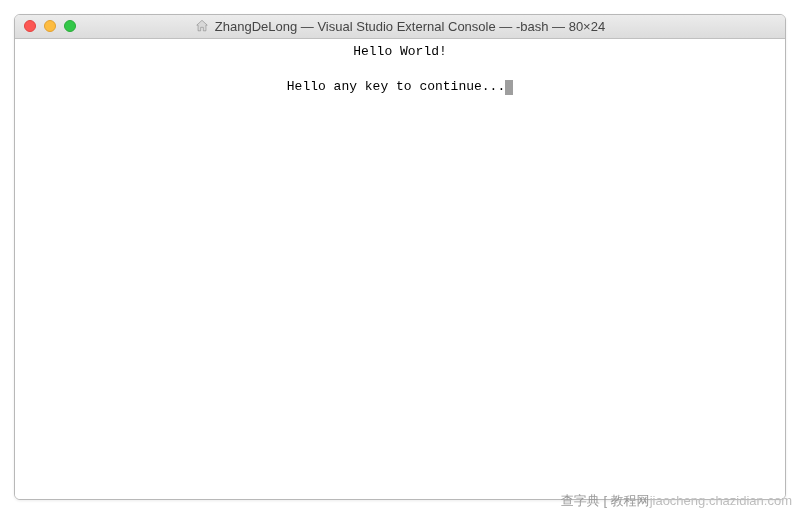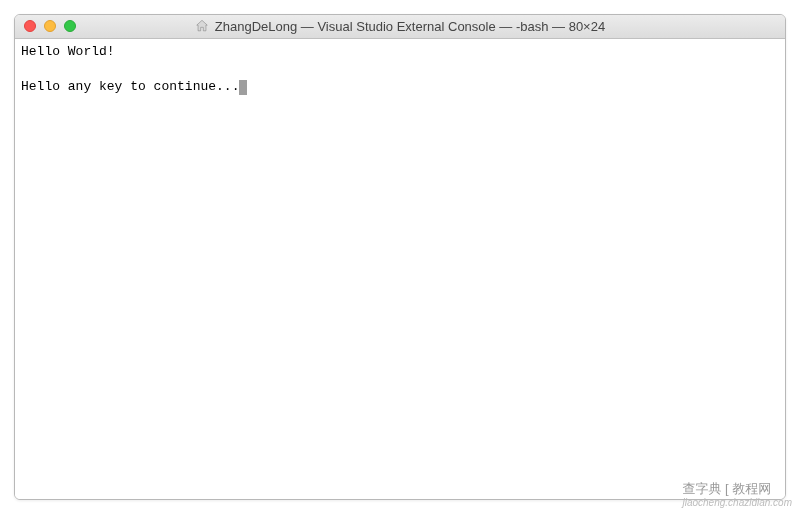--- a/index.html
+++ b/index.html
@@ -84,20 +84,21 @@
       flex-shrink: 0;
     }
     .terminal-content {
       flex: 1;
       padding: 4px 6px;
       font-family: "Menlo", "Monaco", "Courier New", monospace;
       font-size: 13px;
       line-height: 1.35;
       color: #000000;
       background: #ffffff;
+      text-align: center;
     }
     .terminal-line {
       white-space: pre;
     }
     .blank-line {
       height: 1.35em;
     }
     .cursor-block {
       display: inline-block;
       width: 8px;
@@ -106,32 +107,31 @@
       vertical-align: text-bottom;
       margin-bottom: -1px;
     }
     .watermark {
       position: absolute;
       right: 8px;
       bottom: 4px;
       font-size: 11px;
       color: #b5b5b5;
       display: flex;
-      flex-direction: column;
-      align-items: flex-start;
+      flex-direction: row;
+      align-items: center;
       line-height: 1.2;
     }
     .watermark-main {
       font-size: 13px;
       color: #9a9a9a;
     }
     .watermark-sub {
-      font-size: 10px;
+      font-size: 13px;
       color: #bdbdbd;
-      font-style: italic;
     }
   </style>
 </head>
 <body>
 
 <div class="terminal-window">
   <div class="titlebar">
     <div class="traffic-lights">
       <div class="traffic-light close"></div>
       <div class="traffic-light minimize"></div>

